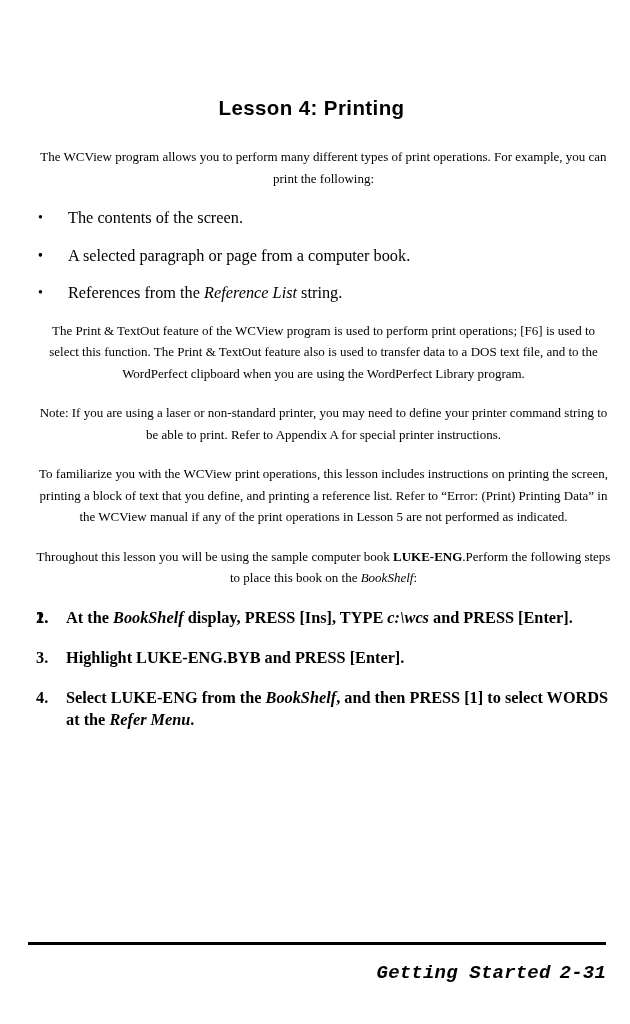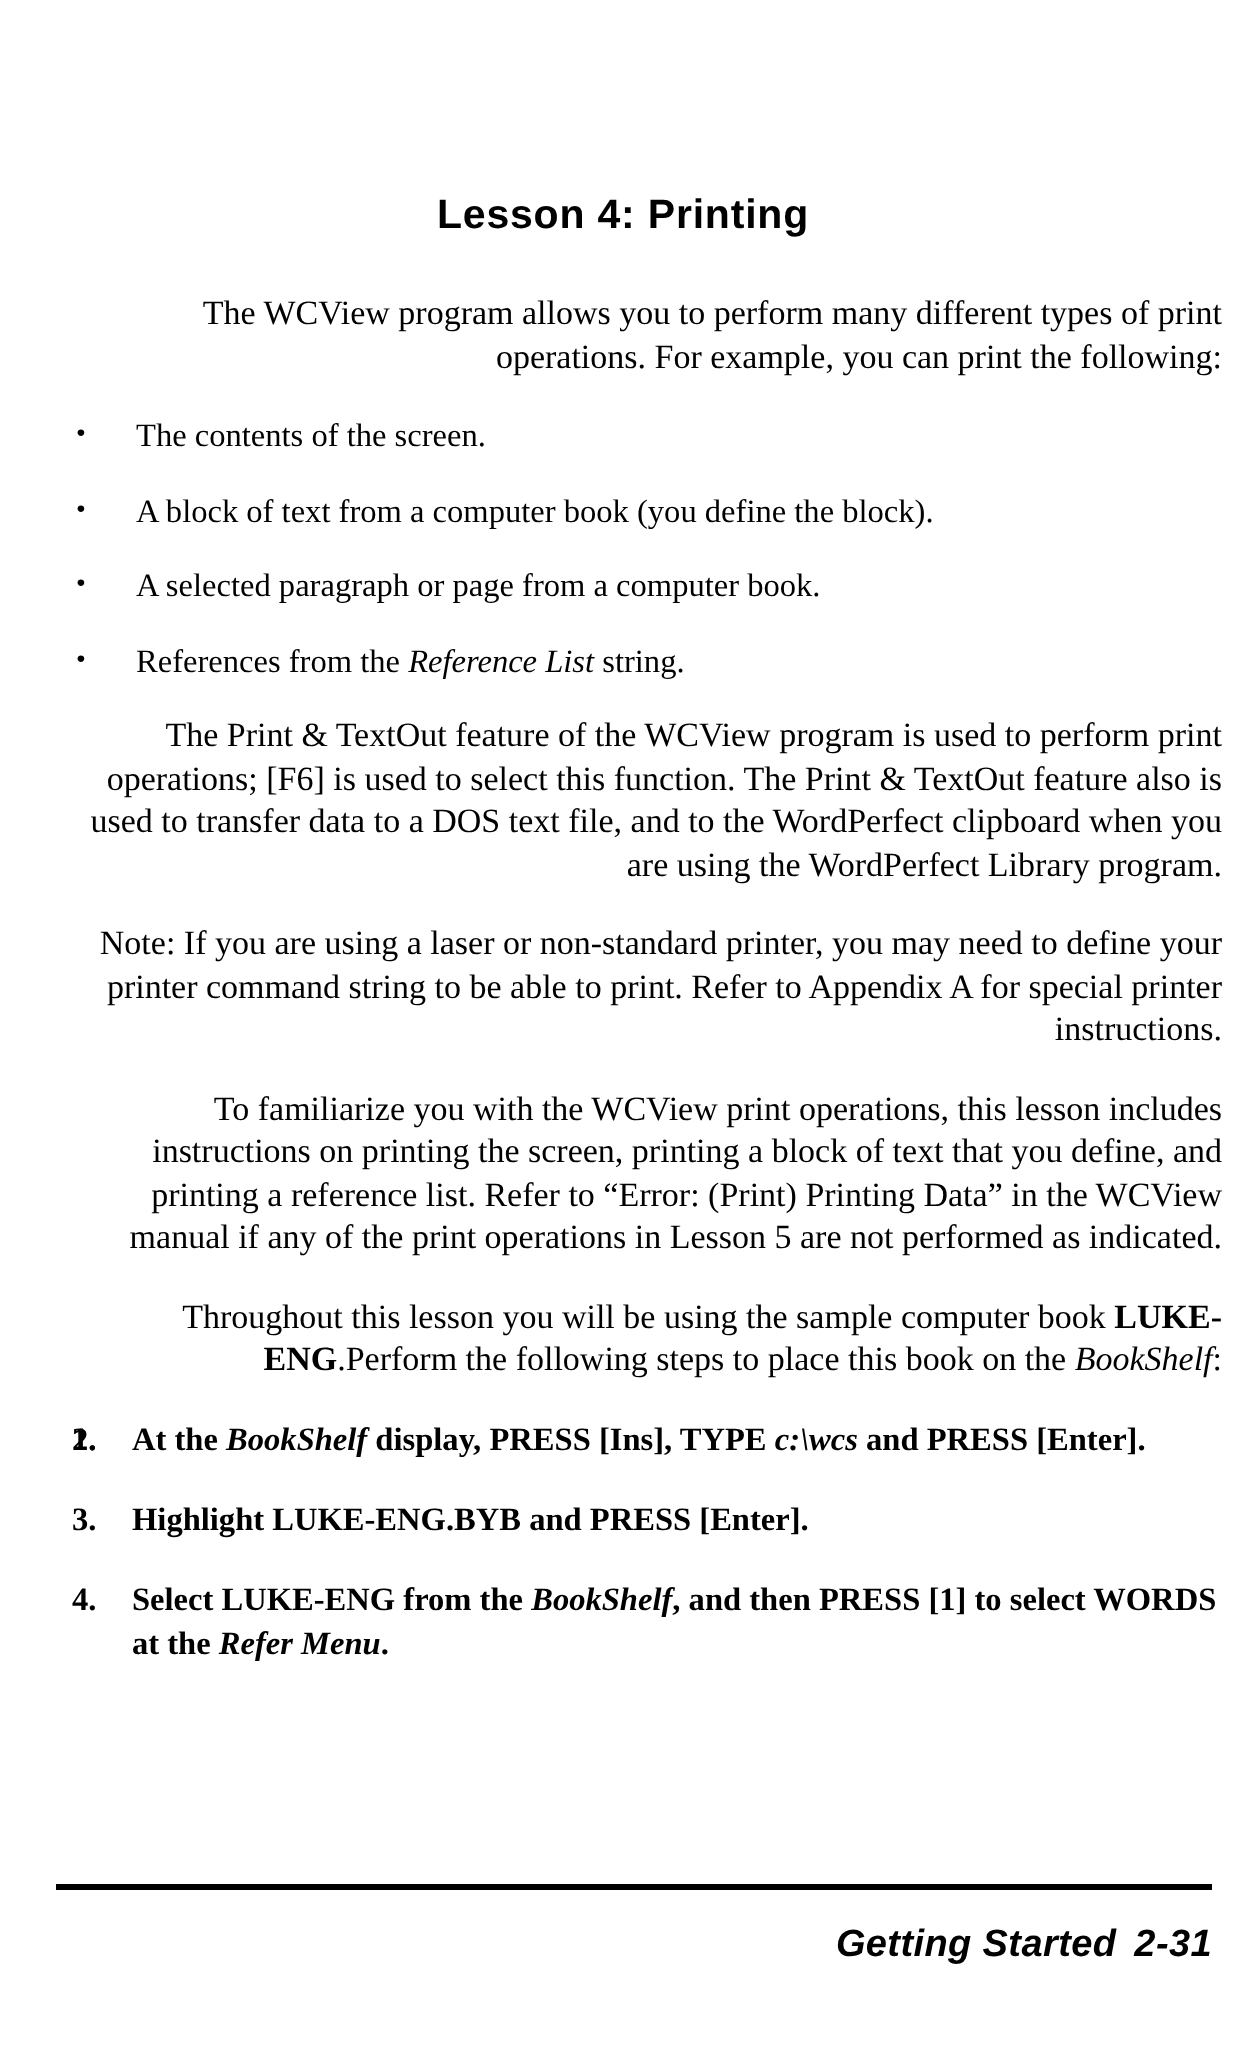--- a/index.html
+++ b/index.html
@@ -32,24 +32,24 @@
   h1.lesson-title {
     font-family: "Liberation Sans", sans-serif;
     font-size: 20.5px;
     font-weight: bold;
     text-align: center;
     letter-spacing: 0.4px;
     margin: 0 0 26px 0;
     padding-right: 24px;
   }
   p.para {
-    font-size: 17px;
+    font-size: 13px;
     line-height: 21.5px;
     margin: 0 0 18px 0;
-    text-align: right;
+    text-align: center;
   }
   p.para.tight {
     margin-bottom: 16px;
   }
   ul.bullets {
     list-style: none;
     margin: 0 0 16px 0;
     padding: 0;
   }
   ul.bullets li {
@@ -93,21 +93,21 @@
     left: 28px;
     top: 942px;
     width: 578px;
     height: 3px;
     background: #000000;
   }
   .footer {
     position: absolute;
     right: 24px;
     top: 962px;
-    font-family: Liberation Sans, sans-serif;
+    font-family: Liberation Mono, monospace;
     font-weight: bold;
     font-style: italic;
     font-size: 19px;
     letter-spacing: 0.2px;
   }
   .footer .pagenum {
     font-style: italic;
     margin-left: 9px;
   }
 </style>
@@ -122,21 +122,20 @@
 
     <p class="para">The WCView program allows you to perform many different types of print operations.  For example, you can print the following:</p>
 
     <ul class="bullets">
       <li>
         <span class="dot">•</span>
         <span>The contents of the screen.</span>
       </li>
       <li>
         <span class="dot">•</span>
-        <span>A block of text from a computer book (you define the block).</span>
       </li>
       <li>
         <span class="dot">•</span>
         <span>A selected paragraph or page from a computer book.</span>
       </li>
       <li>
         <span class="dot">•</span>
         <span>References from the </span><span class="ital">Reference List</span><span> string.</span>
       </li>
     </ul>

